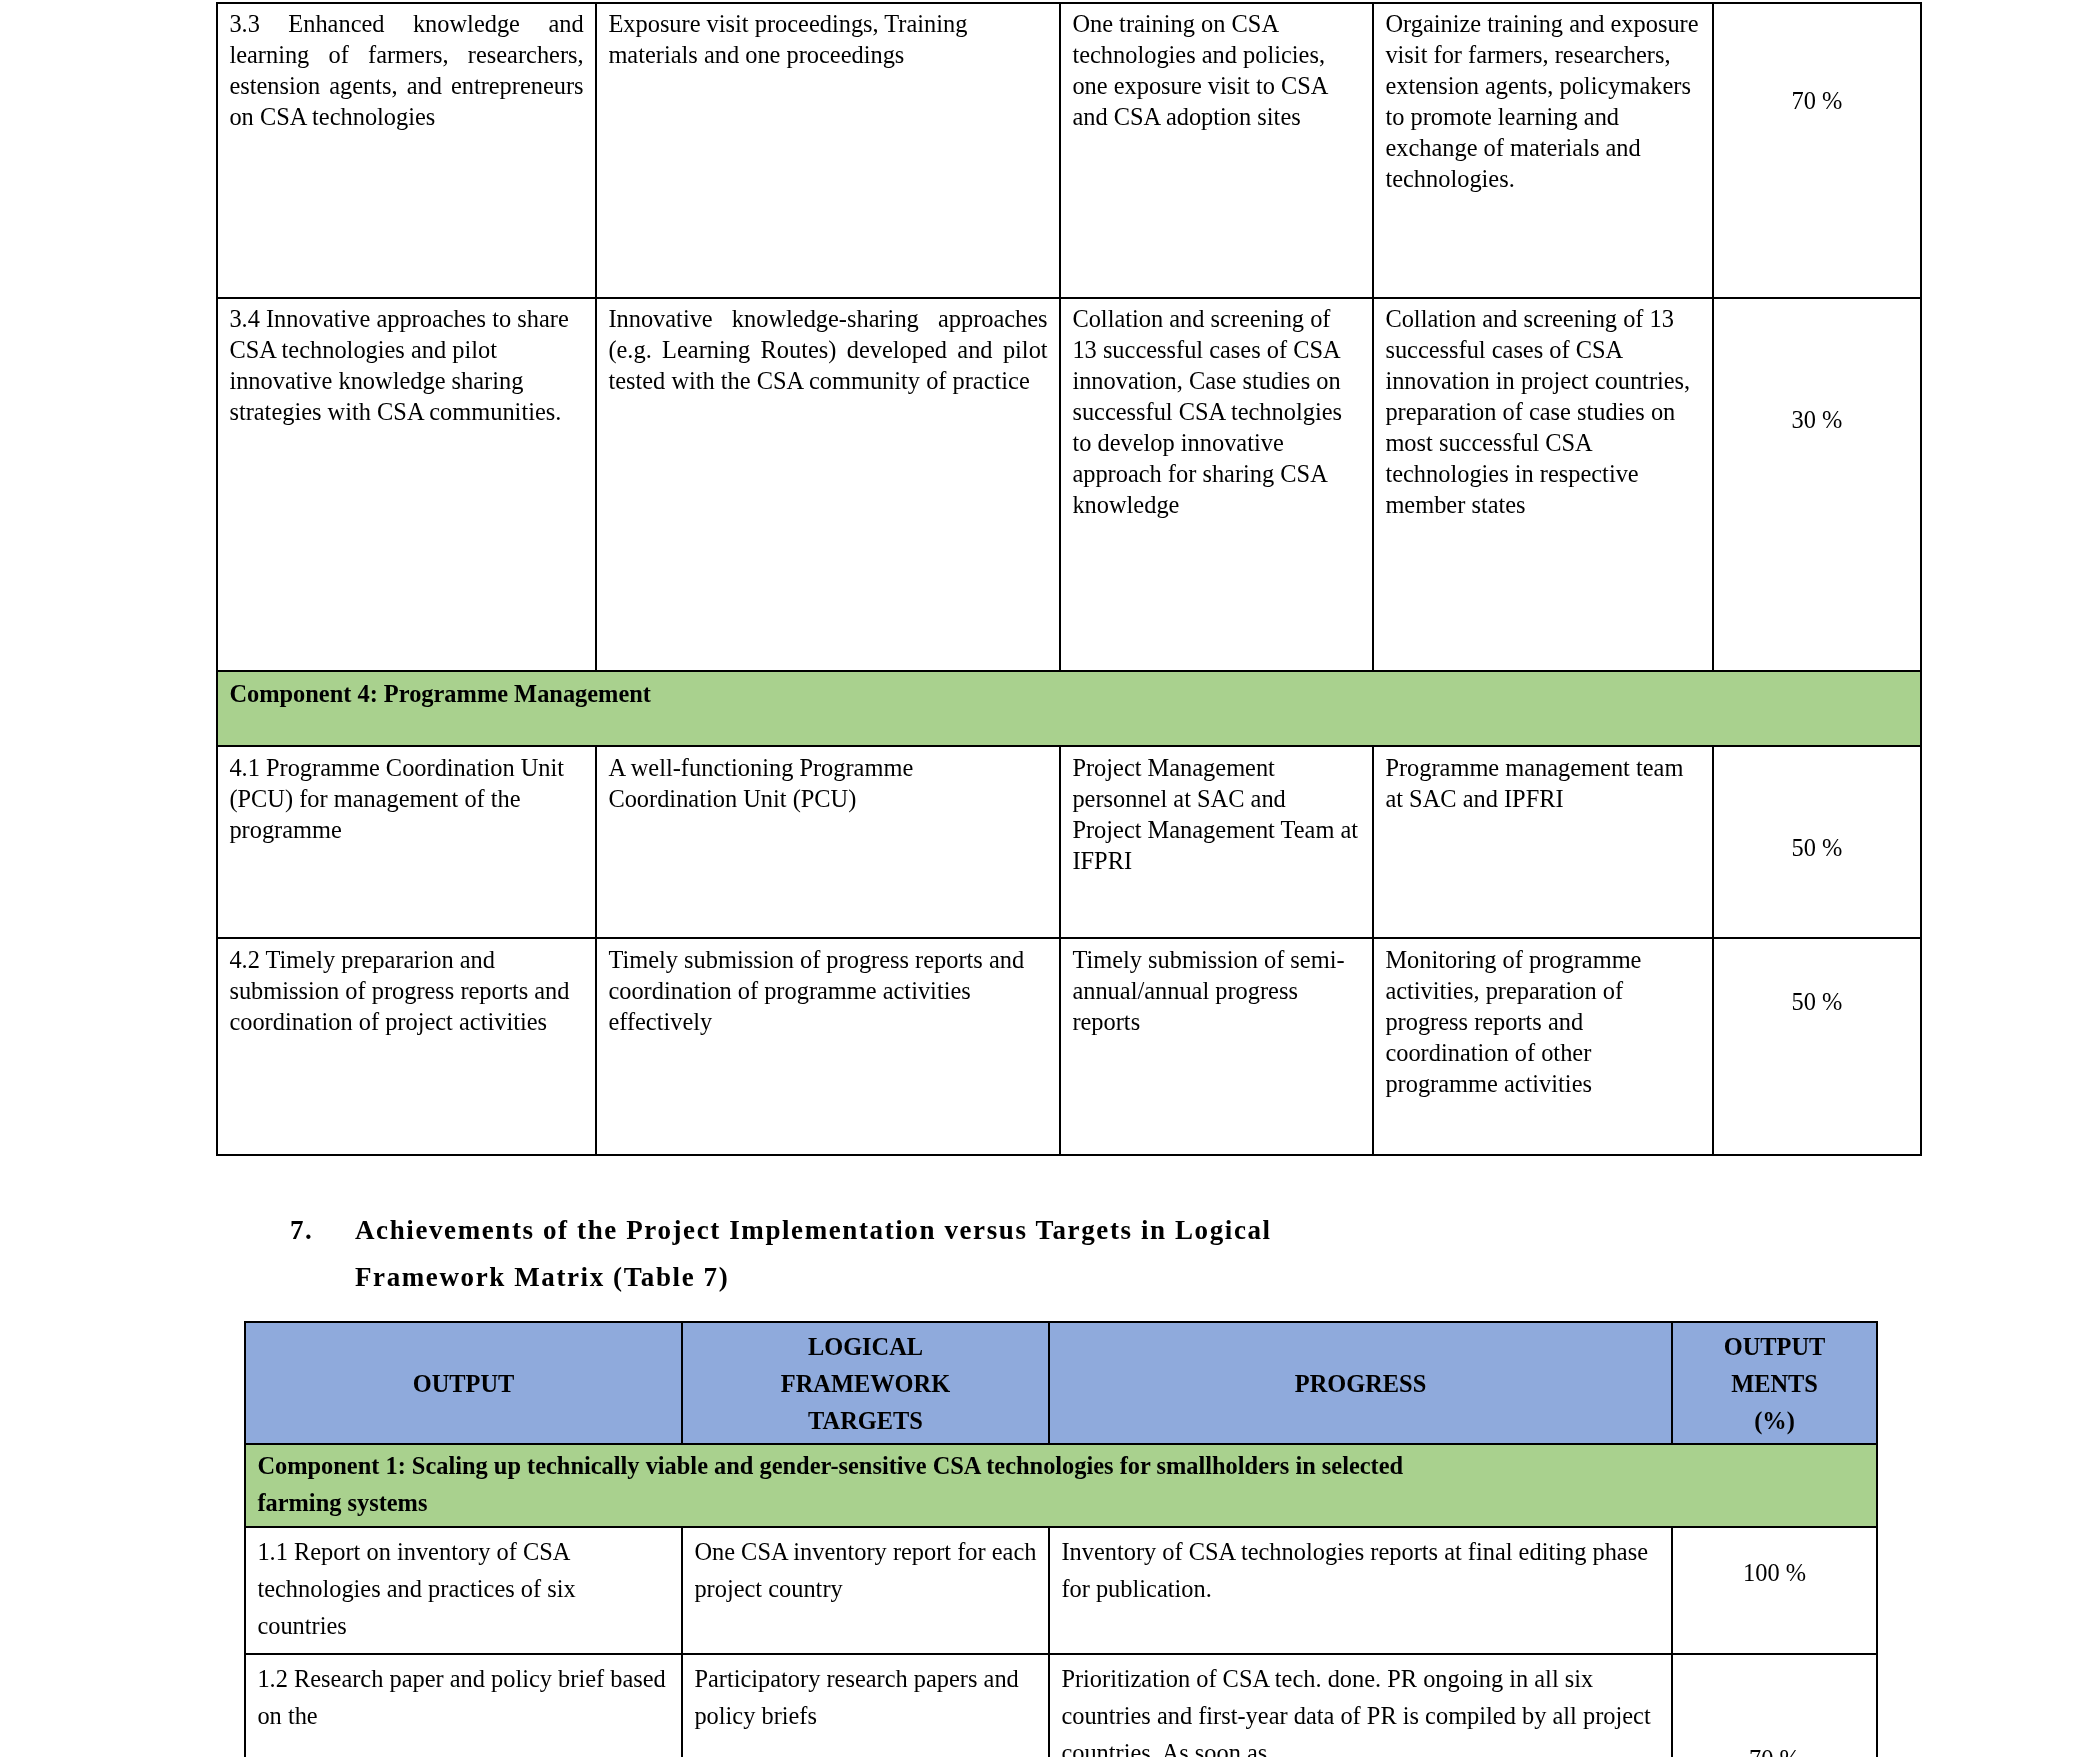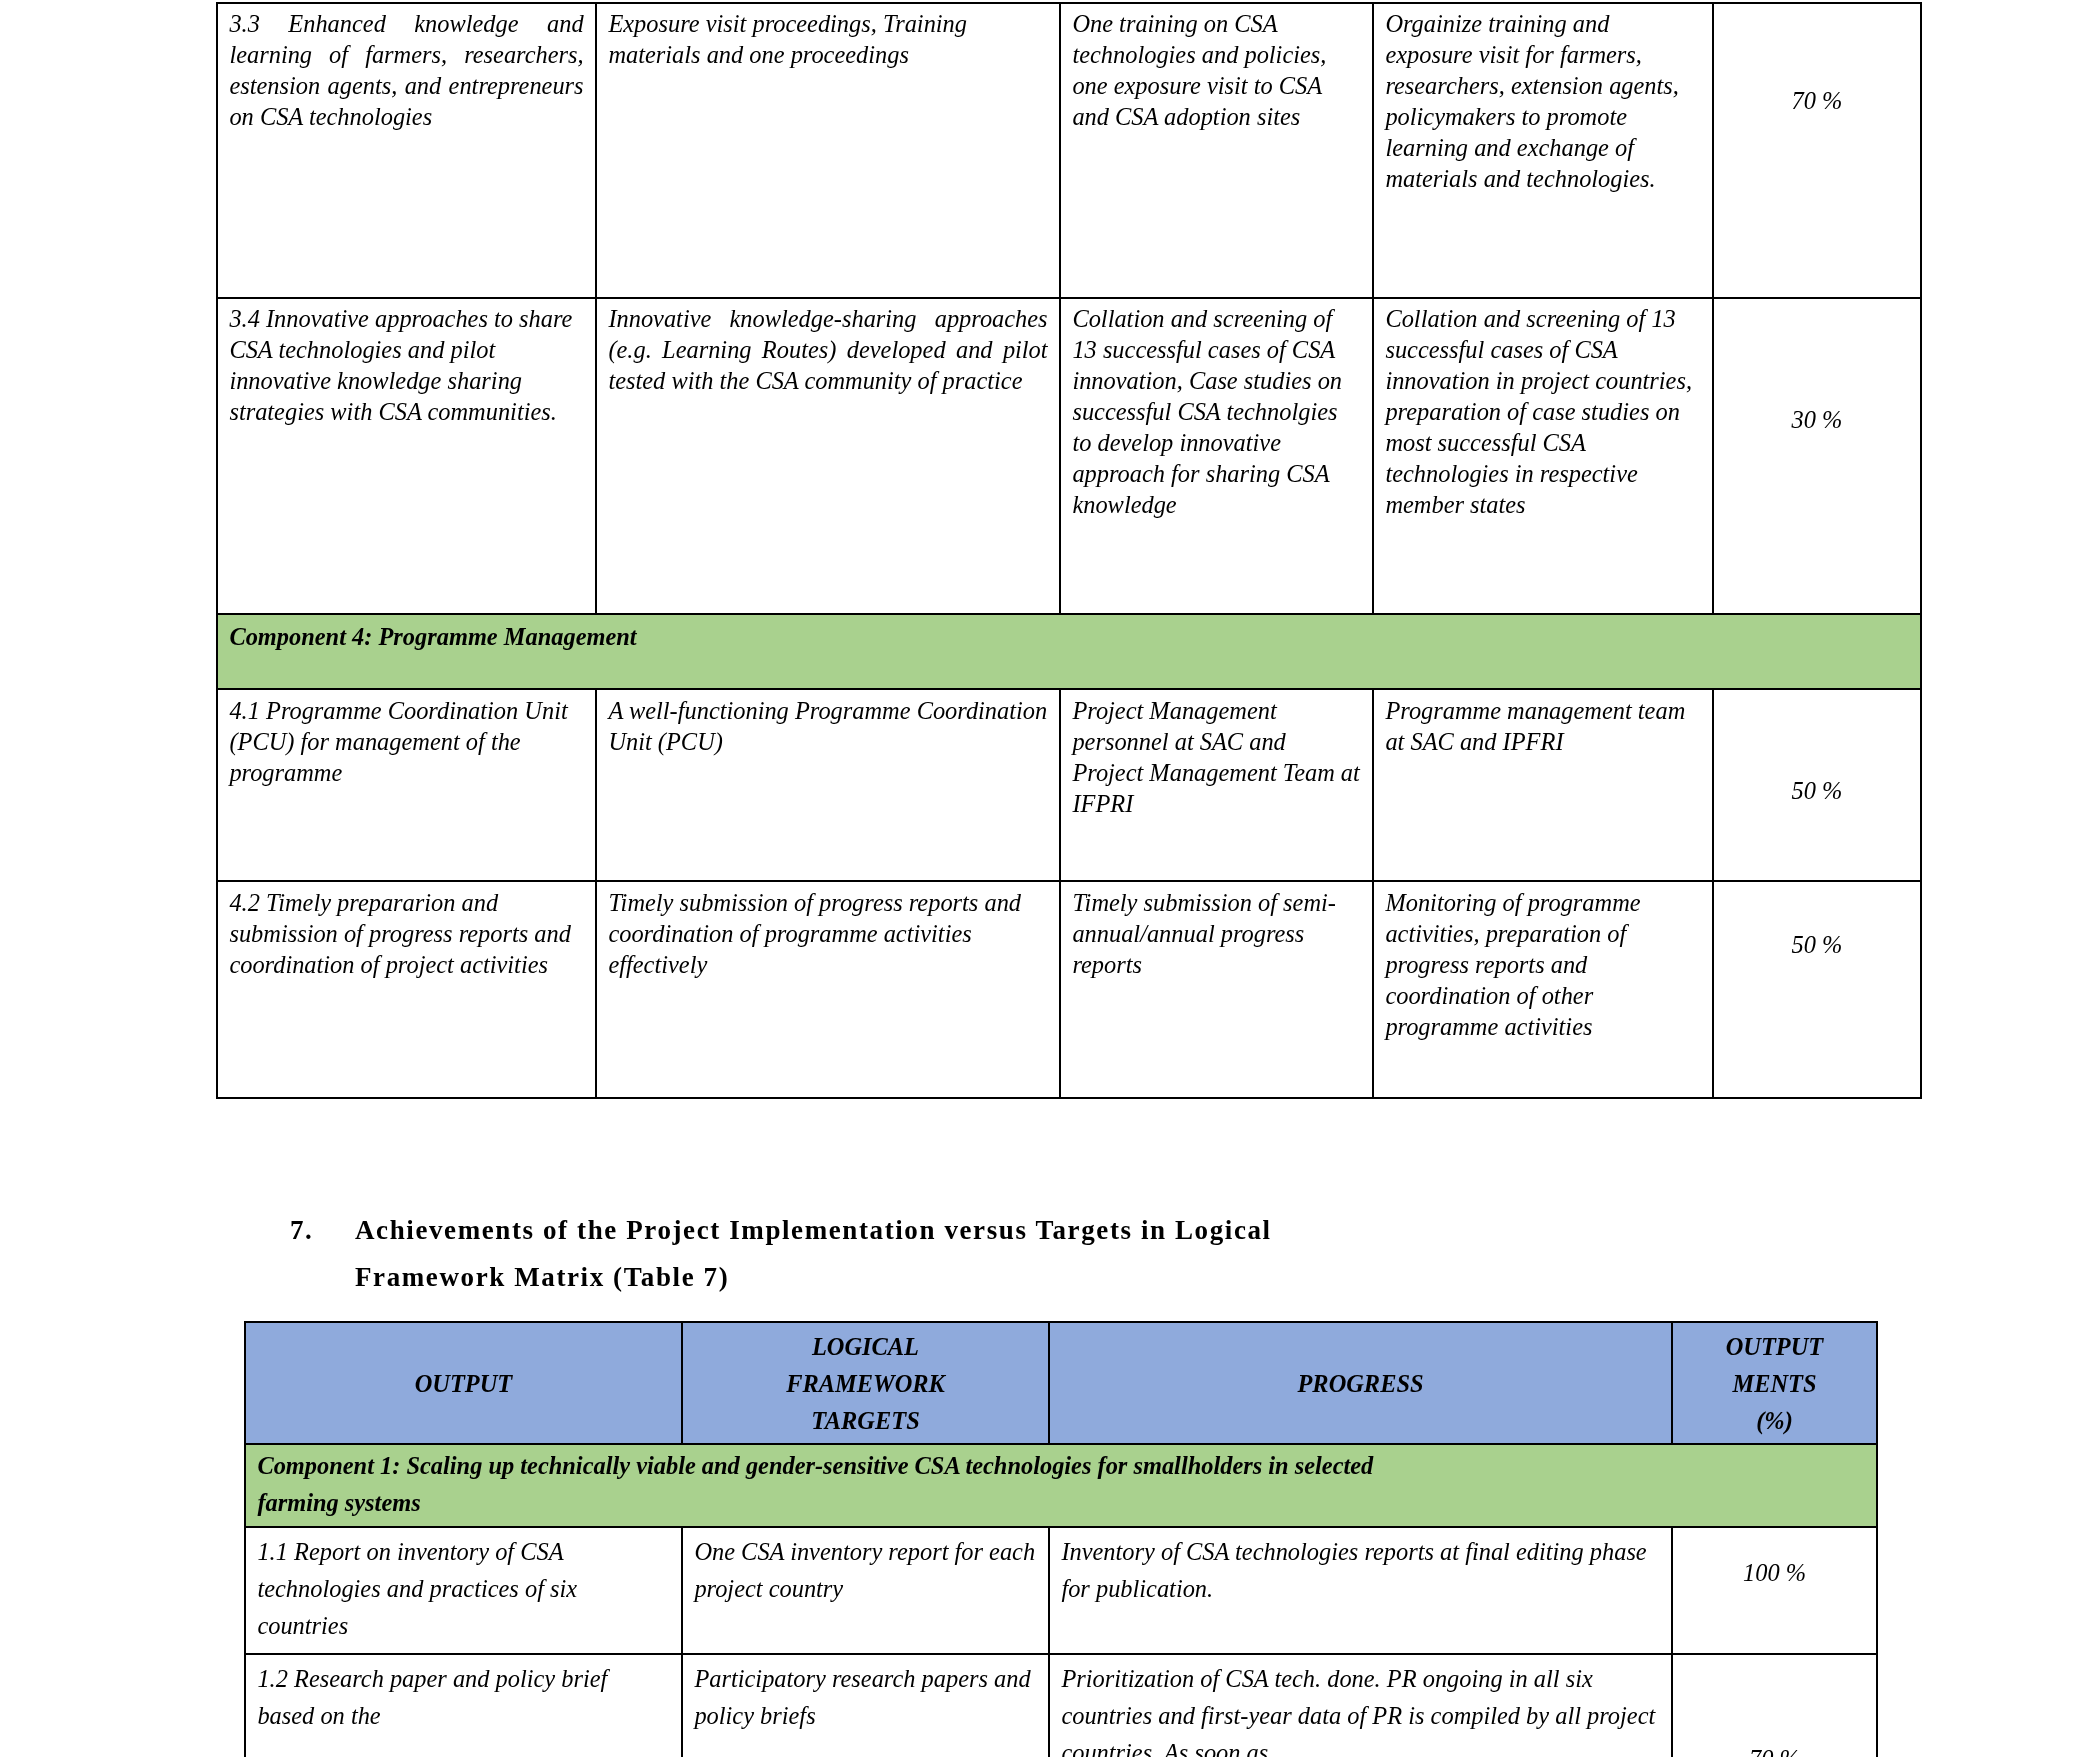--- a/index.html
+++ b/index.html
@@ -1,23 +1,23 @@
 <!DOCTYPE html>
 <html style="--component-green: #a9d18e; --header-blue: #8faadc; --border-black: #000000; --page-background: #ffffff;font-size:13px"><head>
 <meta charset="utf-8">
 <style>
   html,body{margin:0;padding:0;background:#fff;}
   .page{position:relative;width:2084px;height:1758px;background:#fff;overflow:hidden;
         font-family:"Liberation Serif","DejaVu Serif",serif;color:#000;}
   table{border-collapse:collapse;table-layout:fixed;position:absolute;background:#fff;}
-  td{border:2.4px solid #000;vertical-align:top;padding:4.9px 11.4px;font-size:24.4px;line-height:31px;overflow:hidden;word-wrap:break-word;font-style:italic;}
+  td{border:2.4px solid #000;vertical-align:top;padding:4.9px 11.4px;font-size:24.4px;line-height:31px;overflow:hidden;word-wrap:break-word;}
   
   .t1{left:216px;top:1.6px;width:1704px;}
   .t1 tr.r33{height:295px;}
-  .t1 tr.r34{height:316px;}
+  .t1 tr.r34{height:373px;}
   .t1 tr.comp{height:62px;}
   .t1 tr.r41{height:192px;}
   .t1 tr.r42{height:217px;}
   .t1 tr.comp td{background:var(--component-green,#a9d18e);font-weight:bold;padding-top:6.5px;padding-bottom:36px;border:2.4px solid #000;}
   .justify{text-align:justify;}
   .pct{text-align:center;margin-left:25px;}
   .t1 tr.r33 td.pct{padding-top:81px;}
   .t1 tr.r34 td.pct{padding-top:105px;}
   .t1 tr.r41 td.pct{padding-top:85px;}
   .t1 tr.r42 td.pct{padding-top:47px;}

